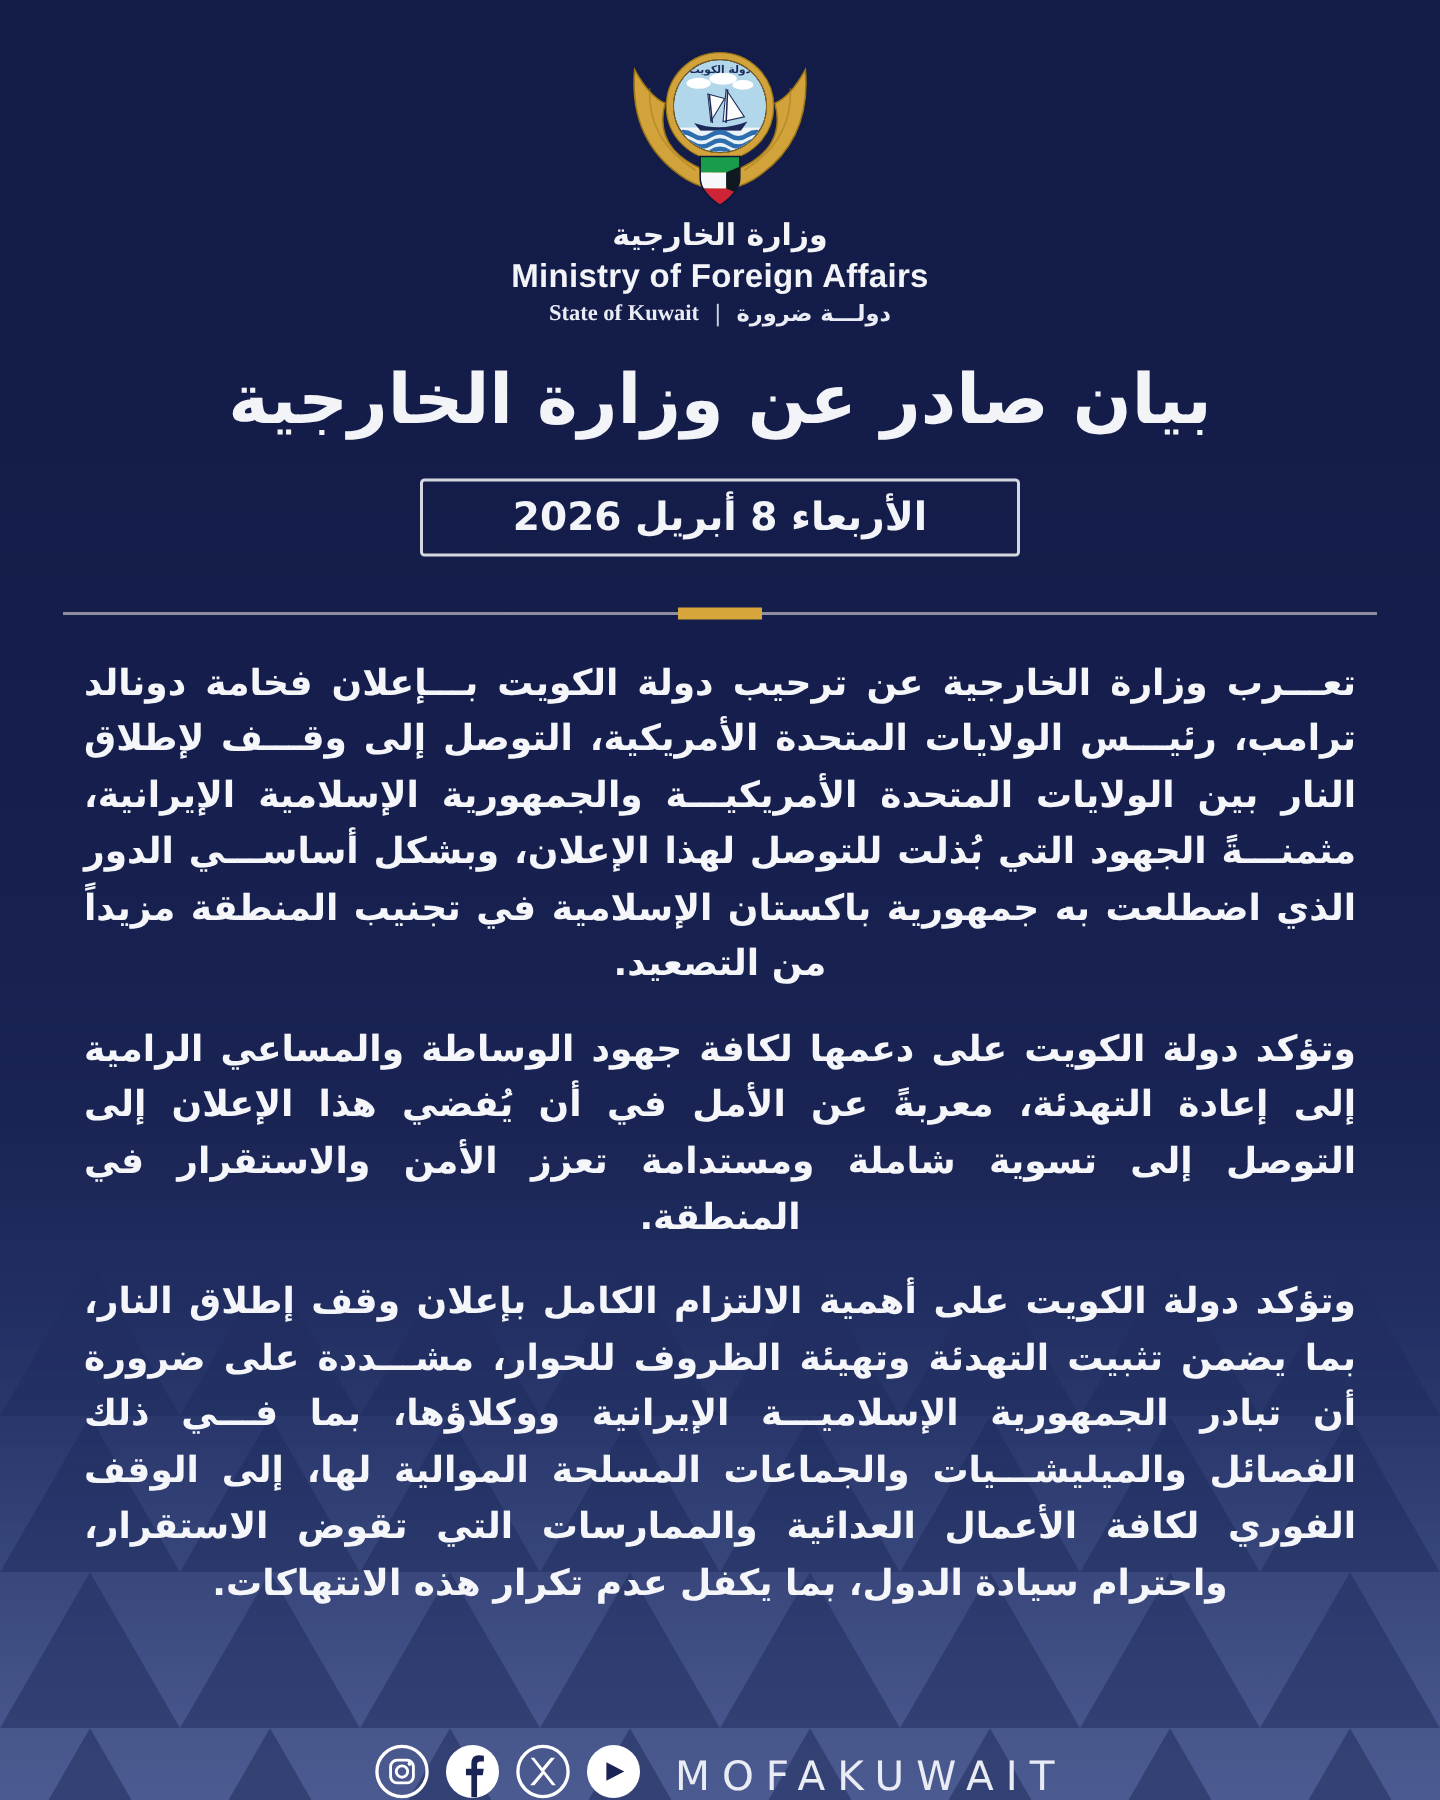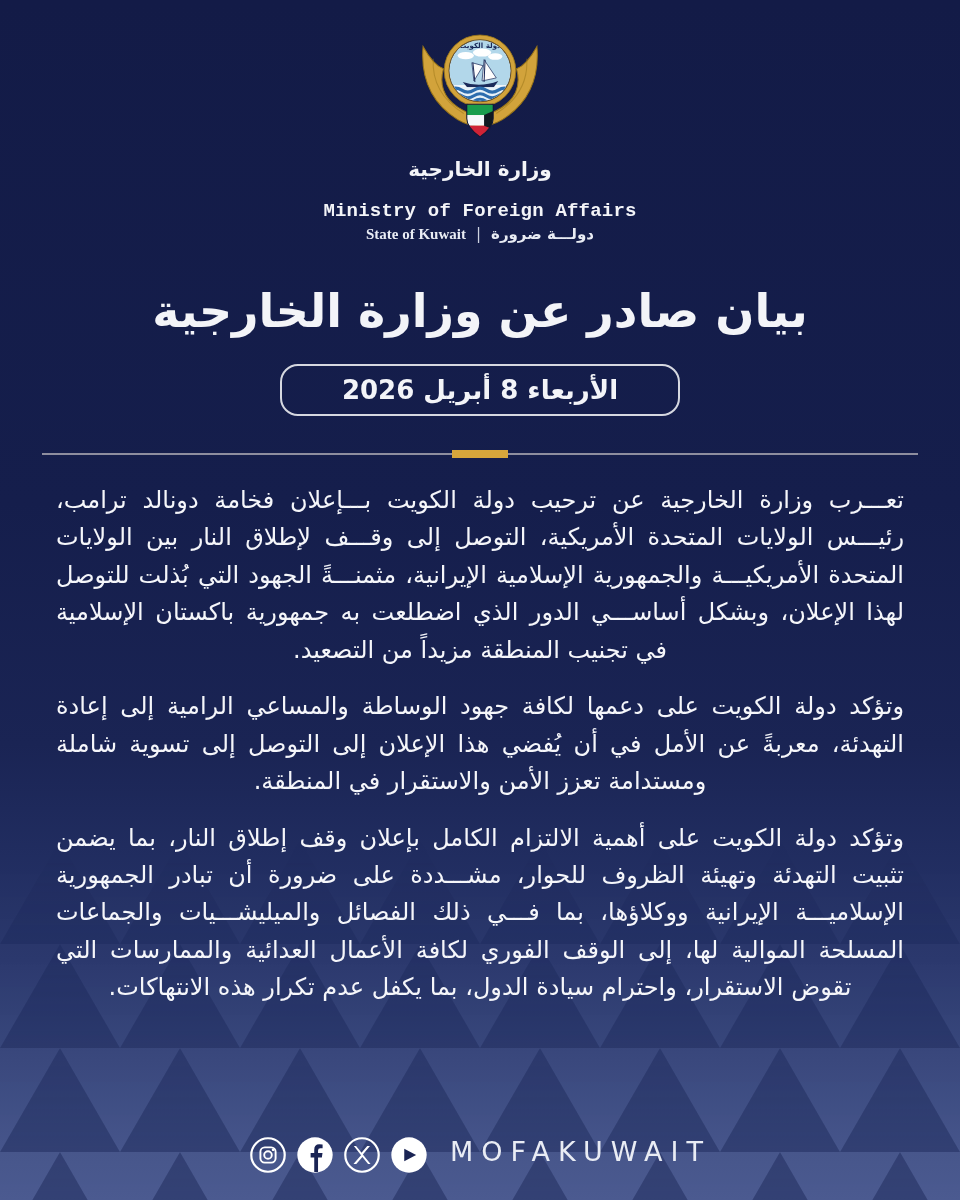--- a/index.html
+++ b/index.html
@@ -8,44 +8,44 @@
     width:960px; height:1200px; position:relative; overflow:hidden;
     margin:0 auto;
     background:linear-gradient(180deg,#131b47 0%,#151e4c 42%,#1a2454 62%,#27356b 80%,#3e4e86 96%,#42528b 100%);
     font-family:"DejaVu Sans",sans-serif; color:#f3f4f8;
   }
   .tri-pattern { position:absolute; left:0; bottom:0; width:960px; height:360px; z-index:0; }
   .content { position:relative; z-index:1; height:100%; display:flex; flex-direction:column; align-items:center; padding-top:24px; }
 
   .emblem { width:122px; height:117px; }
 
-  .ministry-ar { margin-top:16px; font-size:20px; font-weight:bold; direction:rtl; }
-  .ministry-en { margin-top:19px; font-family:Liberation Mono, monospace; font-weight:bold; font-size:19px; letter-spacing:.2px; }
+  .ministry-ar { margin-top:3px; font-size:20px; font-weight:bold; direction:rtl; }
+  .ministry-en { margin-top:3px; font-family:Liberation Sans, sans-serif; font-weight:bold; font-size:22px; letter-spacing:.2px; }
   .state-line { margin-top:3px; display:flex; align-items:center; gap:10px; font-size:15px; color:#e9ecf4; }
   .state-en { font-family:"Liberation Serif","DejaVu Serif",serif; font-weight:bold; }
   .state-sep { color:#cdd2e0; font-weight:400; }
   .state-ar { direction:rtl; font-weight:bold; }
 
-  .stmt-title { margin-top:41px; font-size:46px; font-weight:bold; direction:rtl; text-align:center; letter-spacing:0; }
+  .stmt-title { margin-top:21px; font-size:46px; font-weight:bold; direction:rtl; text-align:center; letter-spacing:0; }
 
-  .date-box { margin-top:26px; border:2px solid #d6d8e0; border-radius:18px; padding:9px 60px; }
+  .date-box { margin-top:26px; border:2px solid #d6d8e0; border-radius:3px; padding:9px 60px; }
   .date-text { font-size:26px; font-weight:bold; direction:rtl; }
 
   .divider { margin-top:34px; width:876px; height:8px; position:relative; }
   .divider-line { position:absolute; top:3px; left:0; right:0; height:2px; background:#8e8e9f; }
   .divider-gold { position:absolute; top:0; left:50%; transform:translateX(-50%); width:56px; height:8px; background:#d7a63b; }
 
   .stmt-body { width:848px; margin-top:24px; direction:rtl; }
   .stmt-body p {
-    font-size:24px; font-weight:normal; line-height:1.56;
+    font-size:24px; font-weight:bold; line-height:1.56;
     text-align:justify; text-align-last:center;
     margin-bottom:19px; color:#f5f6fa;
   }
 
-  .footer { margin-top:auto; margin-bottom:26px; display:flex; align-items:flex-start; gap:9px; }
+  .footer { margin-top:auto; display:flex; align-items:flex-end; gap:9px; }
   .soc { width:38px; height:38px; display:block; cursor:pointer; }
   .handle { margin-left:13px; font-size:27px; letter-spacing:8px; font-weight:400; color:#e9ecf4; }
 </style>
 </head>
 <body>
 
 <div class="page">
 
   <svg class="tri-pattern" viewBox="0 0 960 360" preserveAspectRatio="none" aria-hidden="true">
     <defs>

